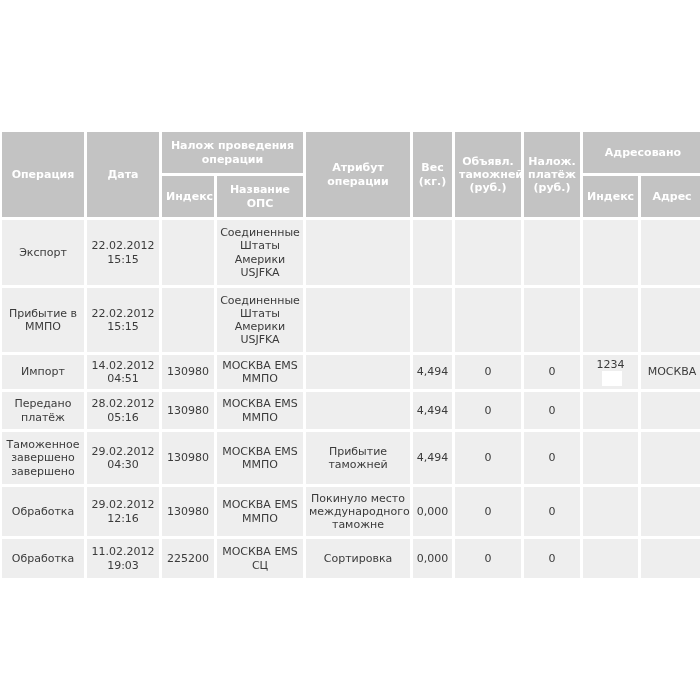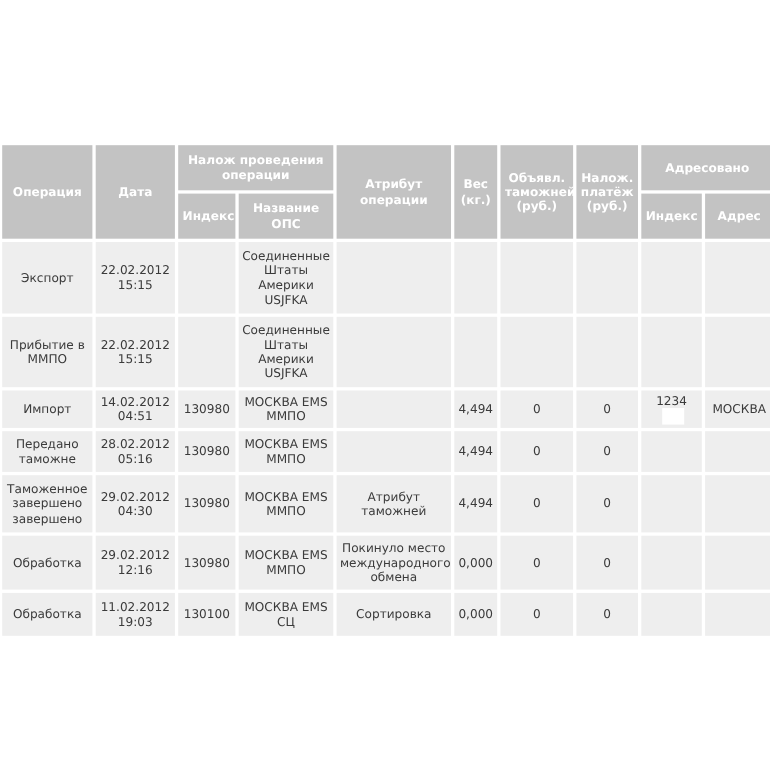--- a/index.html
+++ b/index.html
@@ -128,59 +128,59 @@
         <td>130980</td>
         <td>МОСКВА EMS ММПО</td>
         <td></td>
         <td>4,494</td>
         <td>0</td>
         <td>0</td>
         <td><span>1234</span><span class="mask"></span></td>
         <td>МОСКВА</td>
       </tr>
       <tr class="r4">
-        <td>Передано таможне</td>
+        <td>Передано платёж</td>
         <td>28.02.2012 05:16</td>
         <td>130980</td>
         <td>МОСКВА EMS ММПО</td>
         <td></td>
         <td>4,494</td>
         <td>0</td>
         <td>0</td>
         <td></td>
         <td></td>
       </tr>
       <tr class="r5">
         <td>Таможенное завершено завершено</td>
         <td>29.02.2012 04:30</td>
         <td>130980</td>
         <td>МОСКВА EMS ММПО</td>
-        <td>Атрибут таможней</td>
+        <td>Прибытие таможней</td>
         <td>4,494</td>
         <td>0</td>
         <td>0</td>
         <td></td>
         <td></td>
       </tr>
       <tr class="r6">
         <td>Обработка</td>
         <td>29.02.2012 12:16</td>
         <td>130980</td>
         <td>МОСКВА EMS ММПО</td>
-        <td>Покинуло место международного обмена</td>
+        <td>Покинуло место международного таможне</td>
         <td>0,000</td>
         <td>0</td>
         <td>0</td>
         <td></td>
         <td></td>
       </tr>
       <tr class="r7">
         <td>Обработка</td>
         <td>11.02.2012 19:03</td>
-        <td>130100</td>
+        <td>225200</td>
         <td>МОСКВА EMS СЦ</td>
         <td>Сортировка</td>
         <td>0,000</td>
         <td>0</td>
         <td>0</td>
         <td></td>
         <td></td>
       </tr>
     </tbody>
   </table>

